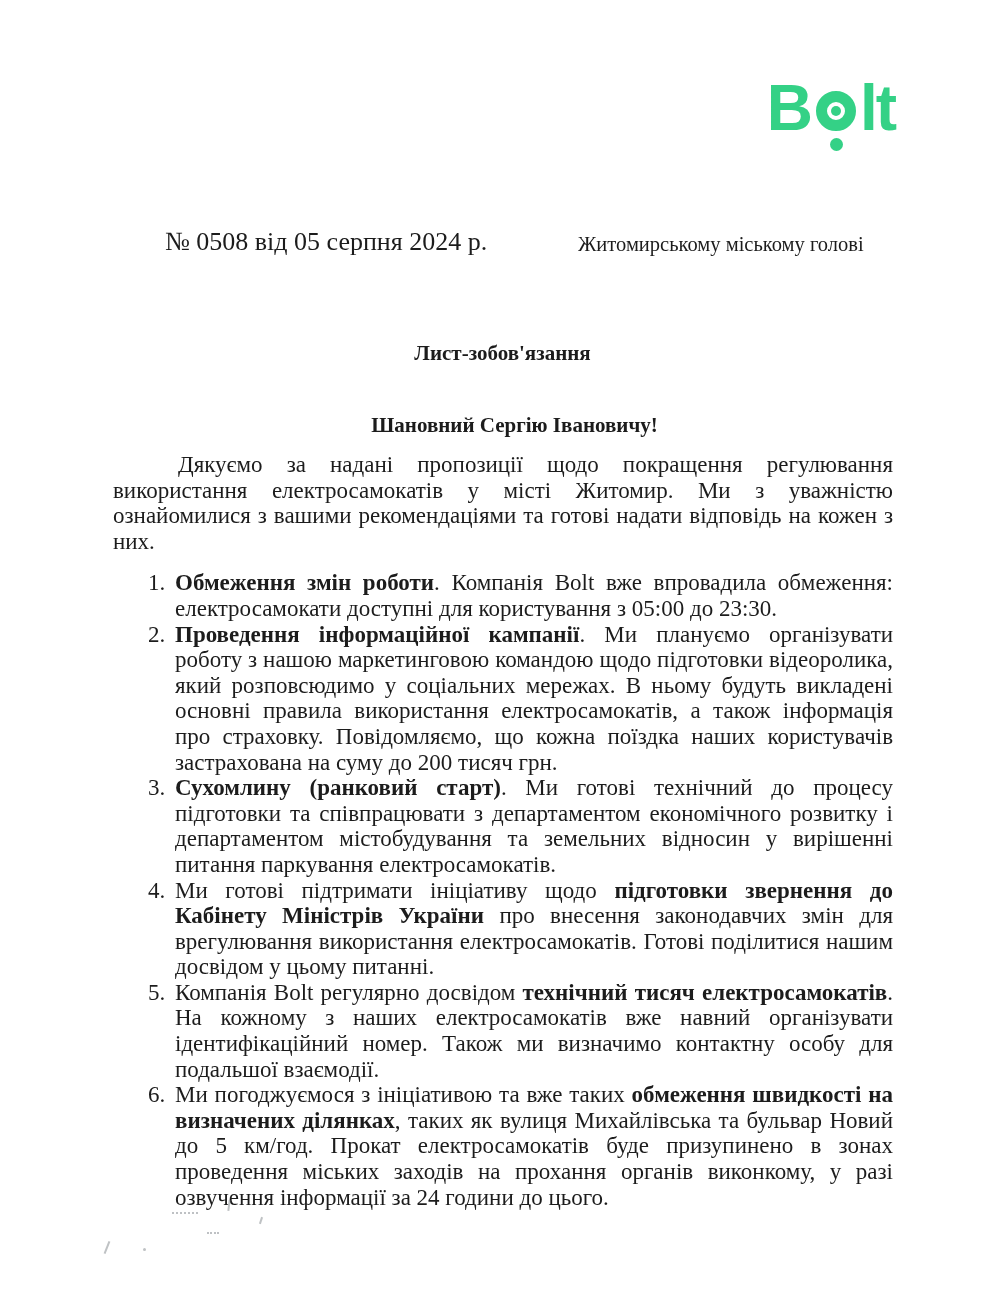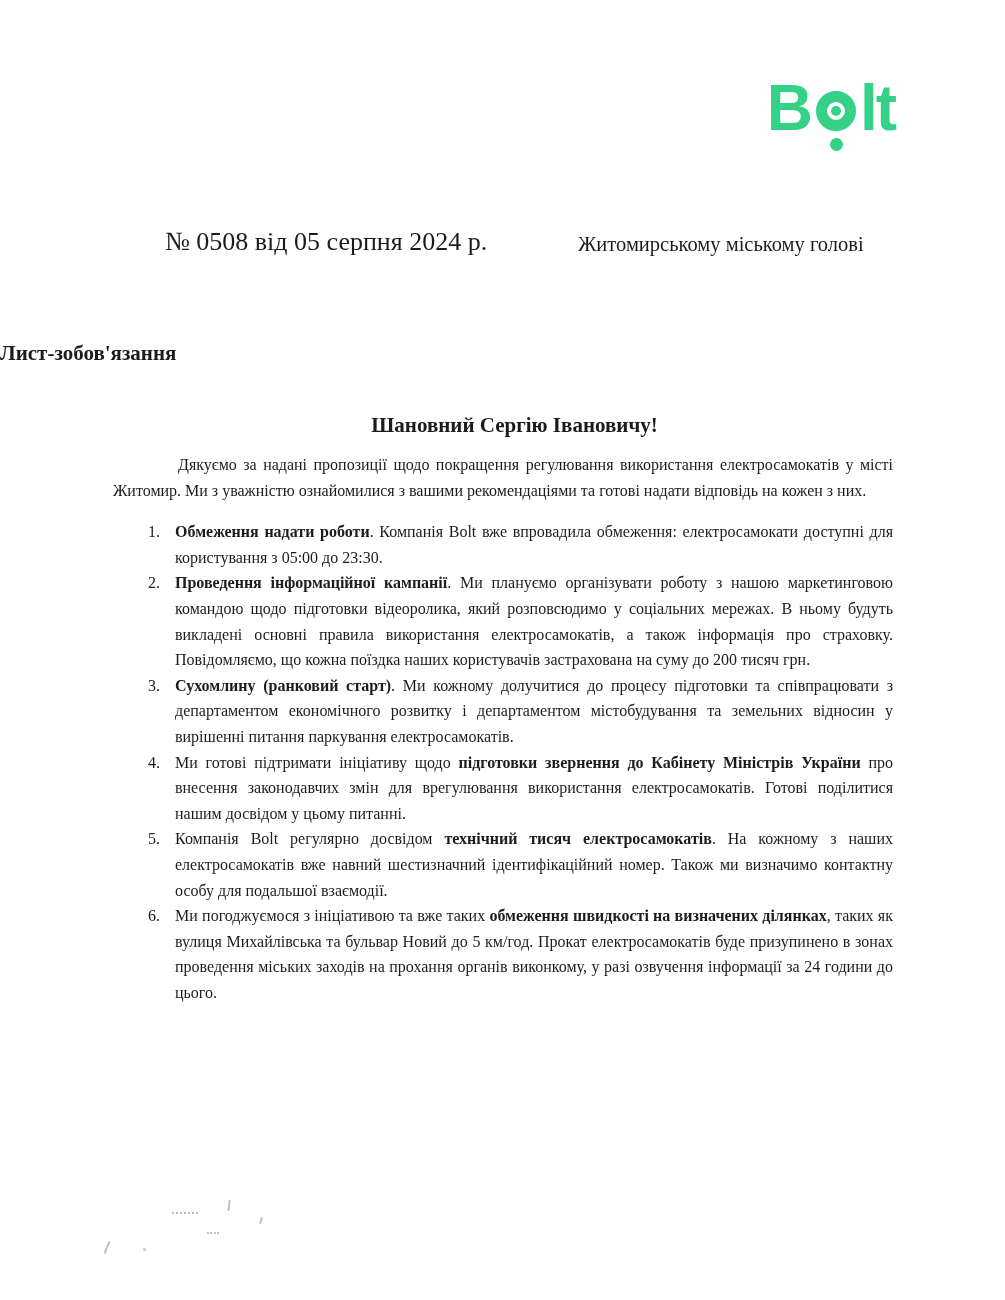--- a/index.html
+++ b/index.html
@@ -57,31 +57,31 @@
     font-size:26px; white-space:nowrap;margin-left:37px;
   }
   .hdr-right {
     position:absolute; top:227px; left:578px;
     font-size:20.5px; line-height:34px;
   }
 
   
   .doc-title {
     position:absolute; top:341px; left:0; width:100%;
-    text-align:left; font-weight:bold; font-size:21px;
+    text-align:center; font-weight:bold; font-size:21px;
   }
   .salutation {
     position:absolute; top:413px; left:12px; width:100%;
     text-align:center; font-weight:bold; font-size:21px;
   }
 
   
   .body-block {
     position:absolute; top:452px; left:113px; width:780px;
-    font-size:16px; line-height:25.6px;
+    font-size:23px; line-height:25.6px;
     text-align:justify;
   }
   .intro { margin:0; text-indent:65px; }
   .list { margin-top:16px; margin-left:35px; }
   .li { display:flex; }
   .li .num { flex:0 0 27px; text-align:left; }
   .li .txt { flex:1 1 auto; text-align:justify; }
   .b { font-weight:bold; }
 
   
@@ -110,37 +110,37 @@
   </div>
 
   <div class="doc-title">Лист-зобов'язання</div>
   <div class="salutation">Шановний Сергію Івановичу!</div>
 
   <div class="body-block">
     <p class="intro">Дякуємо за надані пропозиції щодо покращення регулювання використання електросамокатів у місті Житомир. Ми з уважністю ознайомилися з вашими рекомендаціями та готові надати відповідь на кожен з них.</p>
     <div class="list">
         <div class="li">
           <span class="num">1.</span>
-          <span class="txt"><span class="b">Обмеження надати роботи</span><span>. Компанія Bolt вже впровадила обмеження: електросамокати доступні для користування з 05:00 до 23:30.</span></span>
+          <span class="txt"><span class="b">Обмеження змін роботи</span><span>. Компанія Bolt вже впровадила обмеження: електросамокати доступні для користування з 05:00 до 23:30.</span></span>
         </div>
         <div class="li">
           <span class="num">2.</span>
           <span class="txt"><span class="b">Проведення інформаційної кампанії</span><span>. Ми плануємо організувати роботу з нашою маркетинговою командою щодо підготовки відеоролика, який розповсюдимо у соціальних мережах. В ньому будуть викладені основні правила використання електросамокатів, а також інформація про страховку. Повідомляємо, що кожна поїздка наших користувачів застрахована на суму до 200 тисяч грн.</span></span>
         </div>
         <div class="li">
           <span class="num">3.</span>
-          <span class="txt"><span class="b">Сухомлину (ранковий старт)</span><span>. Ми кожному долучитися до процесу підготовки та співпрацювати з департаментом економічного розвитку і департаментом містобудування та земельних відносин у вирішенні питання паркування електросамокатів.</span></span>
+          <span class="txt"><span class="b">Сухомлину (ранковий старт)</span><span>. Ми готові технічний до процесу підготовки та співпрацювати з департаментом економічного розвитку і департаментом містобудування та земельних відносин у вирішенні питання паркування електросамокатів.</span></span>
         </div>
         <div class="li">
           <span class="num">4.</span>
           <span class="txt"><span>Ми готові підтримати ініціативу щодо </span><span class="b">підготовки звернення до Кабінету Міністрів України</span><span> про внесення законодавчих змін для врегулювання використання електросамокатів. Готові поділитися нашим досвідом у цьому питанні.</span></span>
         </div>
         <div class="li">
           <span class="num">5.</span>
-          <span class="txt"><span>Компанія Bolt регулярно досвідом </span><span class="b">технічний тисяч електросамокатів</span><span>. На кожному з наших електросамокатів вже навний шестизначний ідентифікаційний номер. Також ми визначимо контактну особу для подальшої взаємодії.</span></span>
+          <span class="txt"><span>Компанія Bolt регулярно досвідом </span><span class="b">технічний тисяч електросамокатів</span><span>. На кожному з наших електросамокатів вже навний організувати ідентифікаційний номер. Також ми визначимо контактну особу для подальшої взаємодії.</span></span>
         </div>
         <div class="li">
           <span class="num">6.</span>
           <span class="txt"><span>Ми погоджуємося з ініціативою та вже таких </span><span class="b">обмеження швидкості на визначених ділянках</span><span>, таких як вулиця Михайлівська та бульвар Новий до 5 км/год. Прокат електросамокатів буде призупинено в зонах проведення міських заходів на прохання органів виконкому, у разі озвучення інформації за 24 години до цього.</span></span>
         </div>
       </div>
   </div>
 
   <div class="art art-dotted" style="left:172px; top:1212px; width:26px;"></div>
   <div class="art art-line" style="left:228px; top:1200px; width:2px; height:11px; transform:rotate(7deg);"></div>

